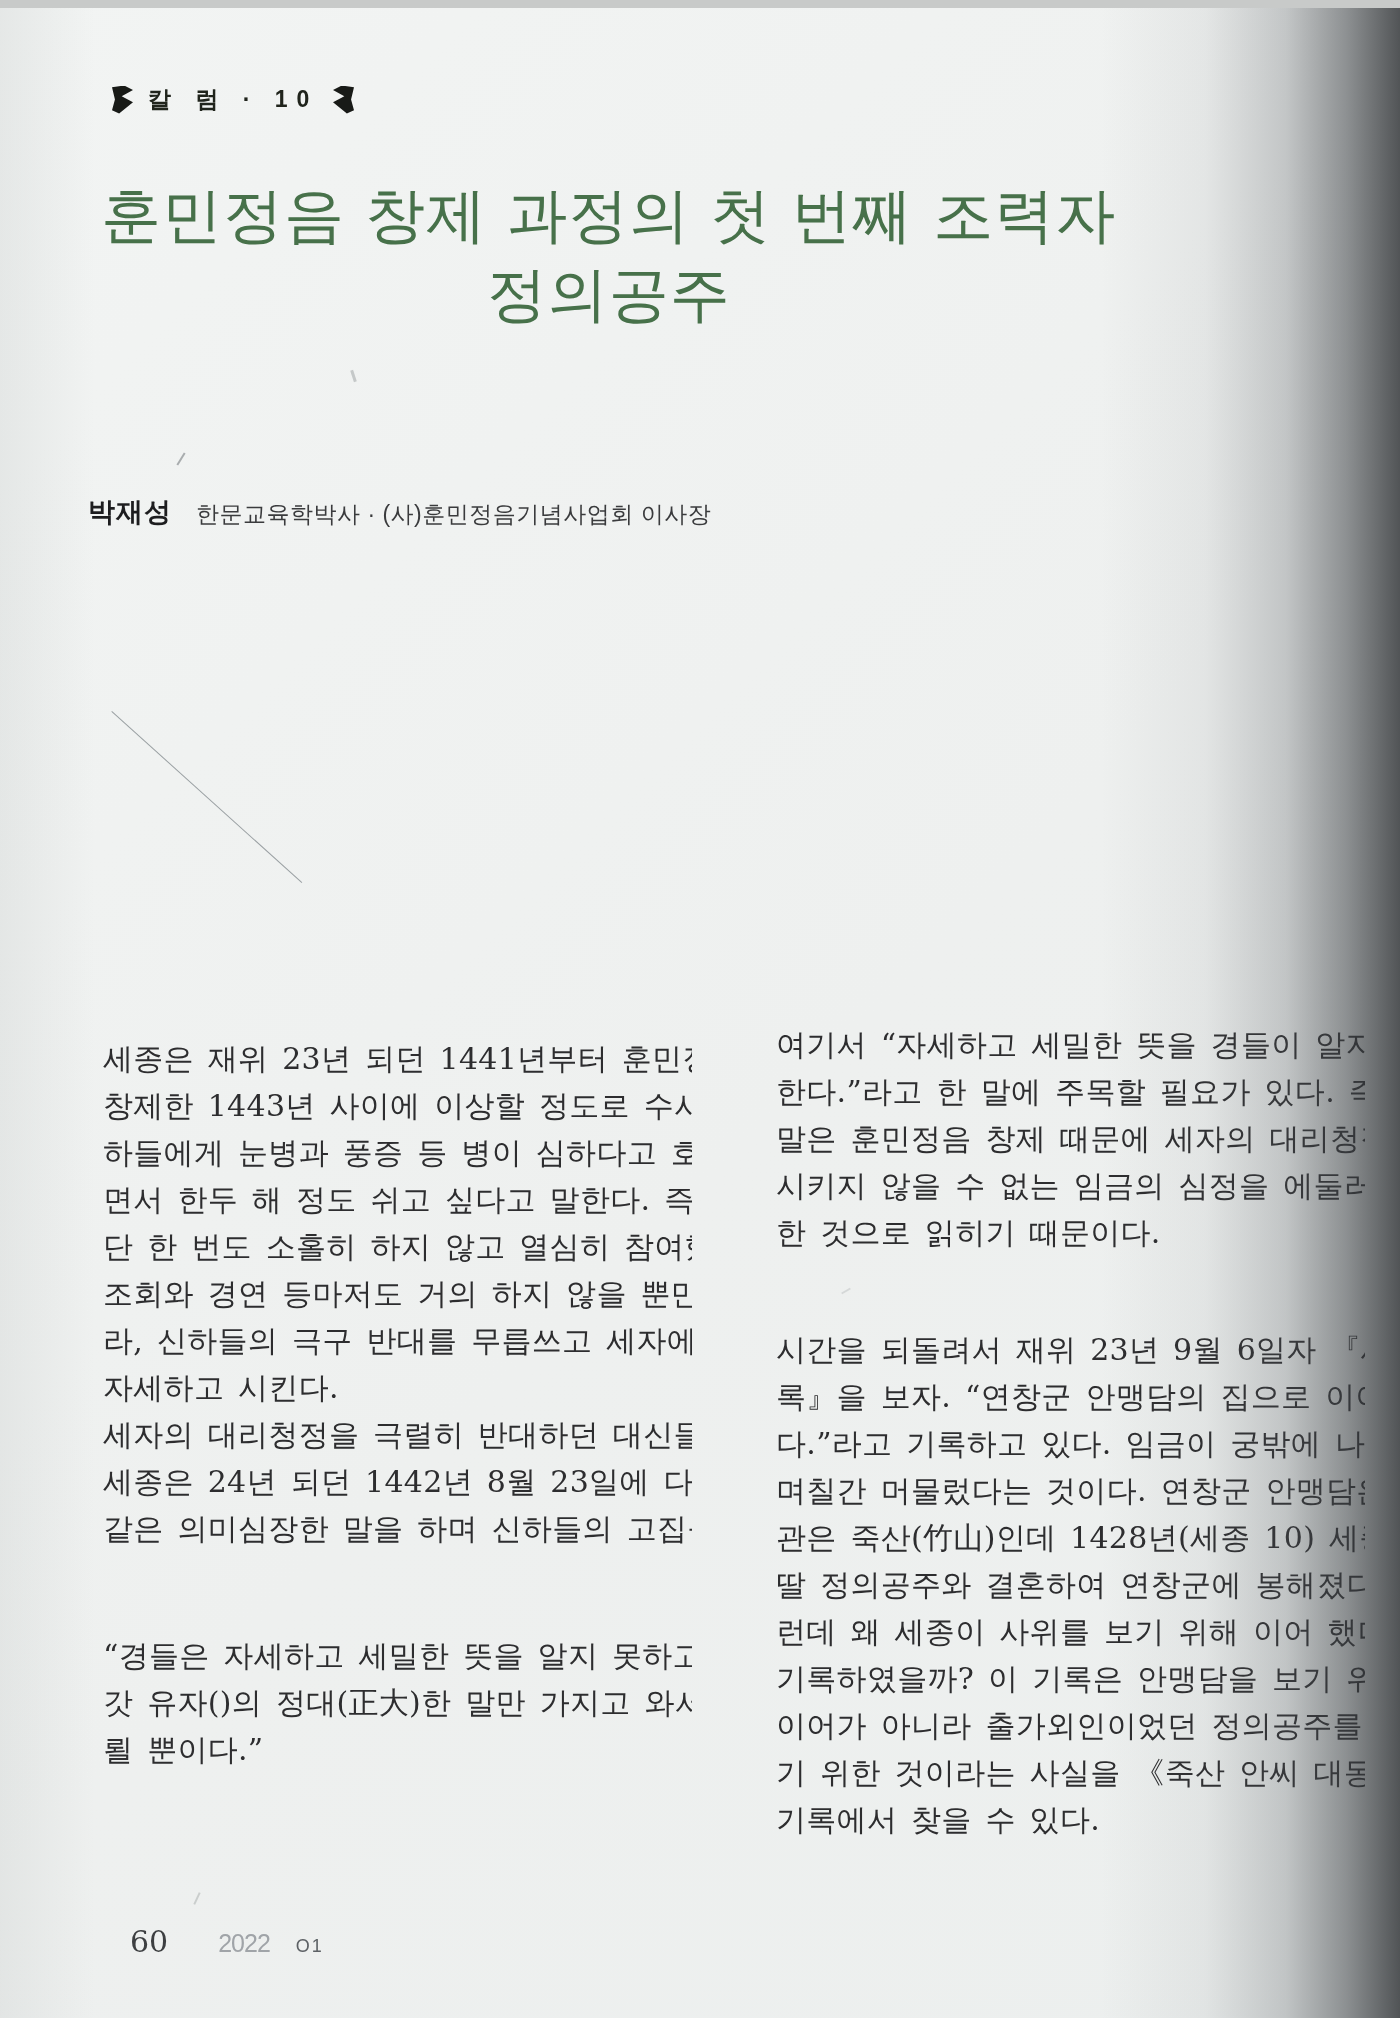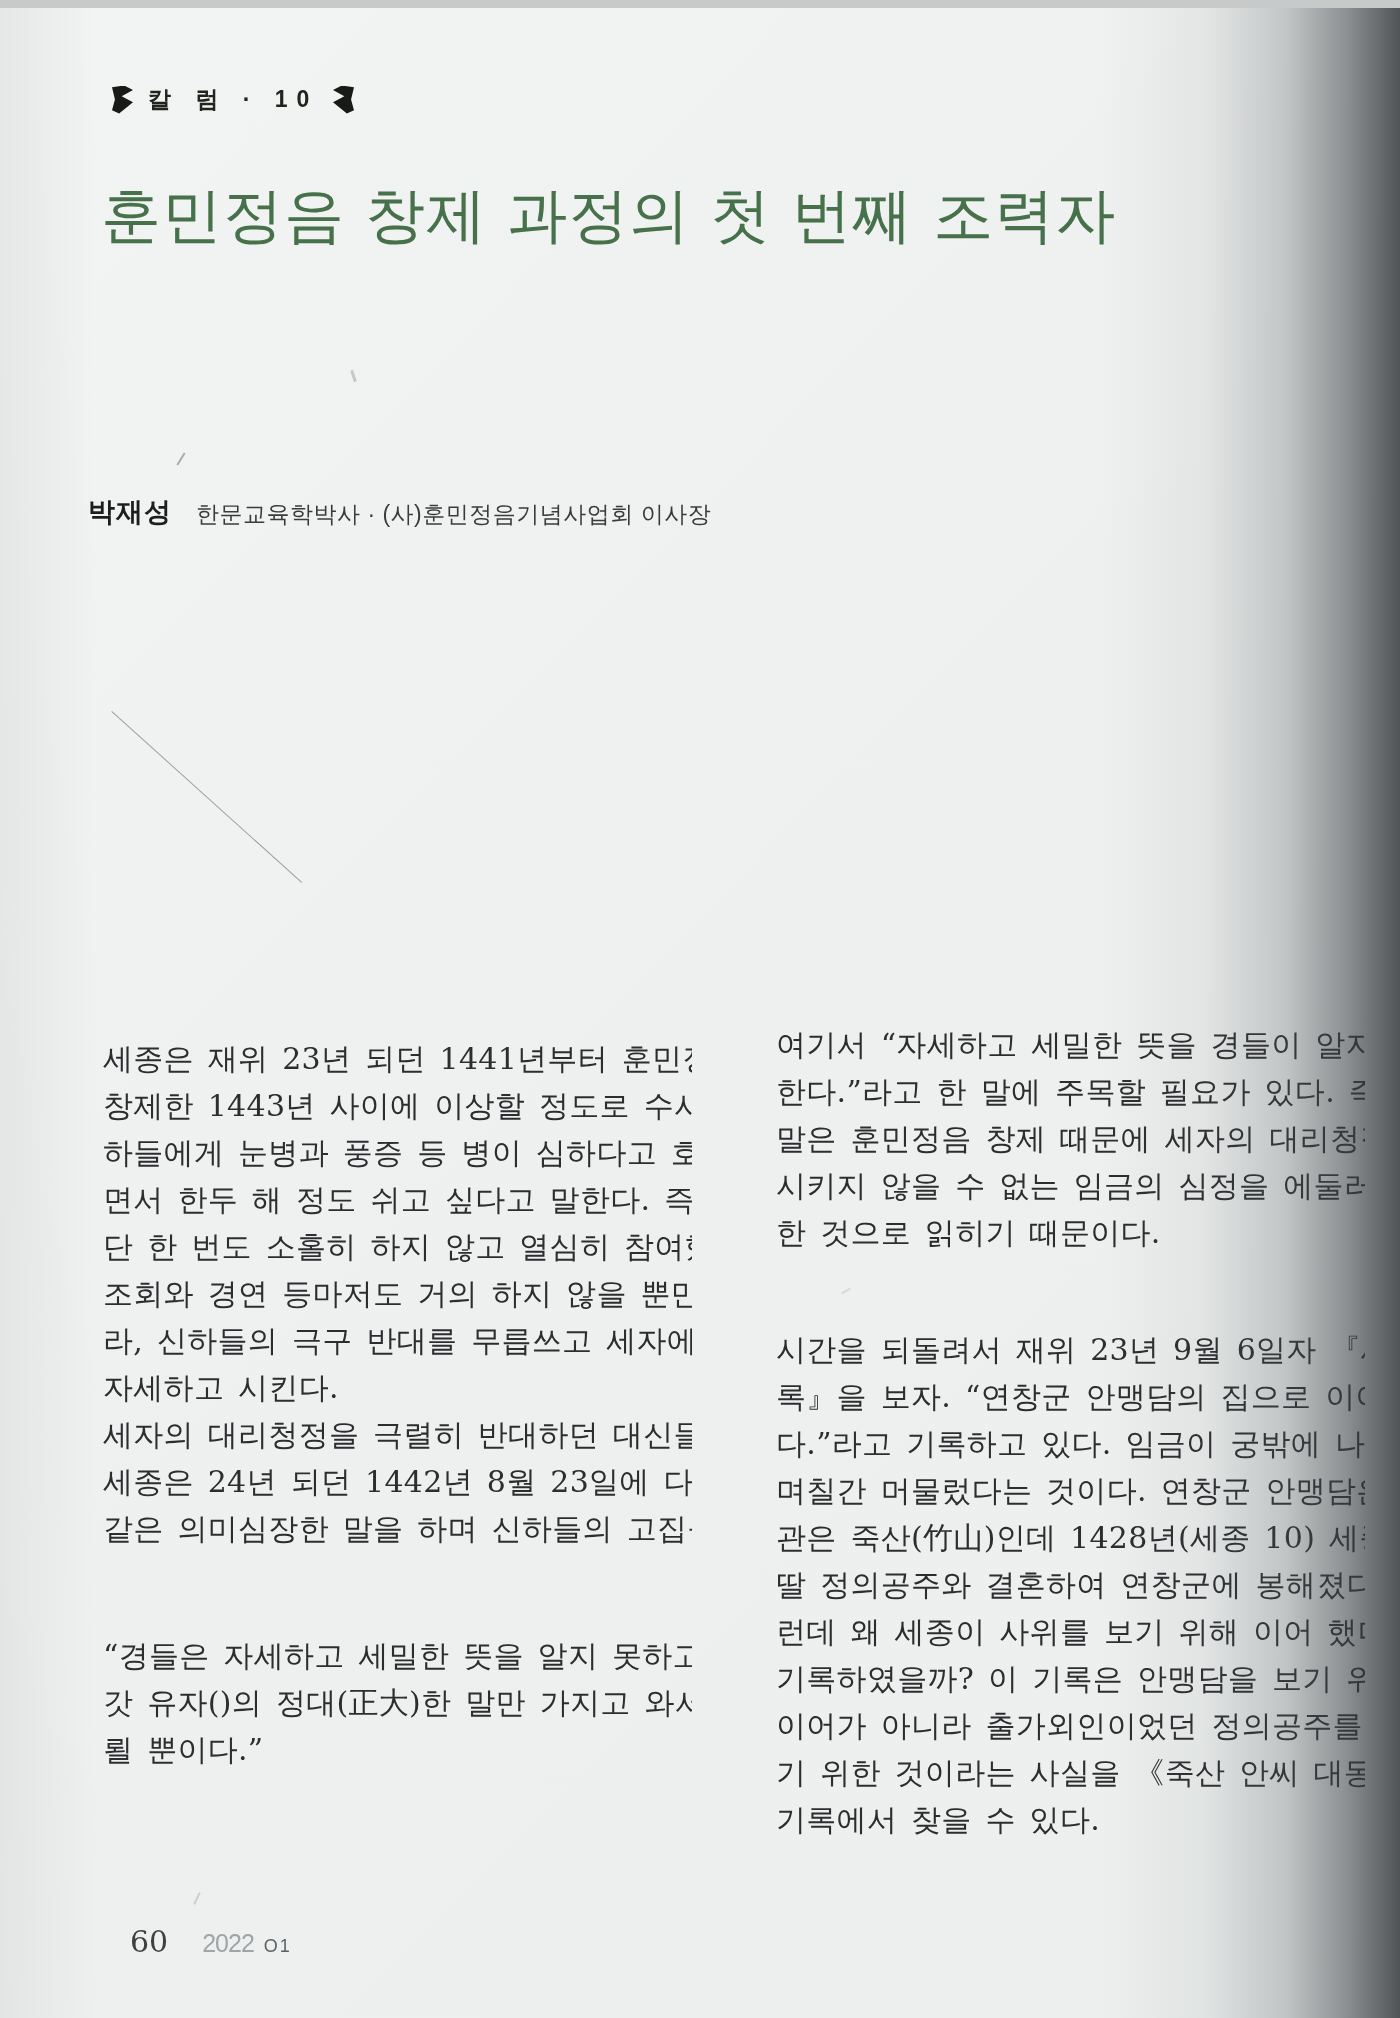--- a/index.html
+++ b/index.html
@@ -57,21 +57,21 @@
     text-align:justify;text-align-last:justify;
     overflow:hidden;white-space:nowrap;
     letter-spacing:0.3px;word-spacing:4px;
   }
   .tline.lastline{text-align-last:left;}
   .para{margin:0;}
 
   
   .footer{
     position:absolute;left:130px;top:1916px;
-    display:flex;align-items:baseline;gap:0;
+    display:flex;align-items:baseline;gap:16px;
   }
   .footer-page{font-family:"DejaVu Serif",serif;font-size:30px;color:#3d3f41;}
   .footer-year{font-family:"Liberation Sans",sans-serif;font-size:25px;color:#a0a4a8;margin-left:34px;letter-spacing:-1px;}
   .footer-issue{font-family:"Liberation Sans",sans-serif;font-size:18px;color:#5d6165;margin-left:10px;letter-spacing:2px;}
 
   
   .scratch{
     position:absolute;left:112px;top:703px;width:256px;height:1px;
     background:#9aa0a3;transform:rotate(42deg);transform-origin:0 0;
   }
@@ -114,20 +114,21 @@
   <div class="gutter"></div>
 
   <div class="badge">
     <span class="ornament"></span>
     <span class="badge-label">칼 럼 · 10</span>
     <span class="ornament flip"></span>
   </div>
 
   <div class="title" style="color: rgb(71, 113, 74);">
     <div>훈민정음 창제 과정의 첫 번째 조력자</div>
+    <div>정의공주</div>
   </div>
 
   <div class="author">
     <span class="author-name">박재성</span>
     <span class="author-title">한문교육학박사 · (사)훈민정음기념사업회 이사장</span>
   </div>
 
   <div class="scratch"></div>
   <div class="smudge smudge-a"></div>
   <div class="smudge smudge-b"></div>

